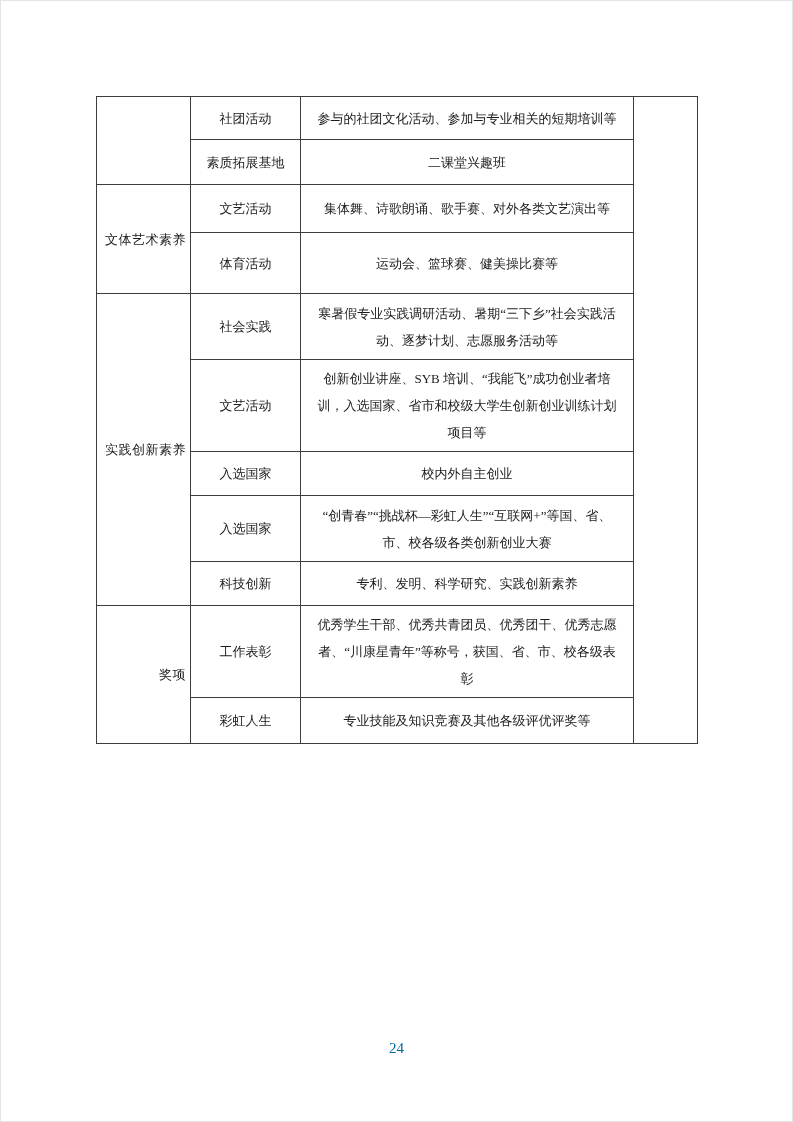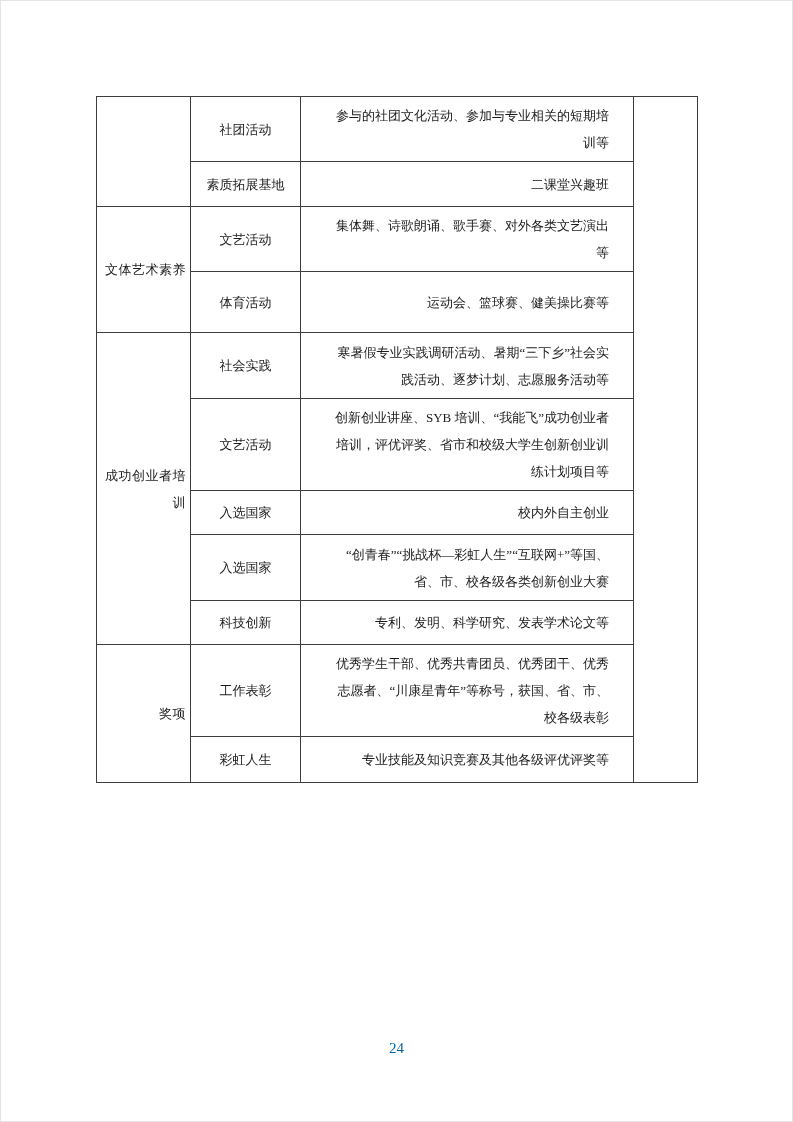--- a/index.html
+++ b/index.html
@@ -39,22 +39,22 @@
     overflow: hidden;
   }
   td.cell-group {
     text-align: right;
     letter-spacing: 0.5px;
   }
   td.cell-sub {
     text-align: center;
   }
   td.cell-content {
-    text-align: right;
-    padding: 5px 24px;
+    text-align: center;
+    padding: 5px 13px;
   }
   td.cell-score {
     background: #ffffff;
   }
   .page-number {
     position: absolute;
     top: 1040px;
     left: 0;
     width: 100%;
     text-align: center;
@@ -88,39 +88,39 @@
     <tr style="height:48px">
       <td class="cell-group" rowspan="2">文体艺术素养</td>
       <td class="cell-sub">文艺活动</td>
       <td class="cell-content">集体舞、诗歌朗诵、歌手赛、对外各类文艺演出等</td>
     </tr>
     <tr style="height:61px">
       <td class="cell-sub">体育活动</td>
       <td class="cell-content">运动会、篮球赛、健美操比赛等</td>
     </tr>
     <tr style="height:66px">
-      <td class="cell-group" rowspan="5">成功创业者培训</td>
+      <td class="cell-group" rowspan="5">实践创新素养</td>
       <td class="cell-sub">社会实践</td>
       <td class="cell-content">寒暑假专业实践调研活动、暑期“三下乡”社会实践活动、逐梦计划、志愿服务活动等</td>
     </tr>
     <tr style="height:69px">
       <td class="cell-sub">文艺活动</td>
-      <td class="cell-content">创新创业讲座、SYB 培训、“我能飞”成功创业者培训，评优评奖、省市和校级大学生创新创业训练计划项目等</td>
+      <td class="cell-content">创新创业讲座、SYB 培训、“我能飞”成功创业者培训，入选国家、省市和校级大学生创新创业训练计划项目等</td>
     </tr>
     <tr style="height:44px">
       <td class="cell-sub">入选国家</td>
       <td class="cell-content">校内外自主创业</td>
     </tr>
     <tr style="height:66px">
       <td class="cell-sub">入选国家</td>
       <td class="cell-content">“创青春”“挑战杯—彩虹人生”“互联网+”等国、省、市、校各级各类创新创业大赛</td>
     </tr>
     <tr style="height:44px">
       <td class="cell-sub">科技创新</td>
-      <td class="cell-content">专利、发明、科学研究、发表学术论文等</td>
+      <td class="cell-content">专利、发明、科学研究、实践创新素养</td>
     </tr>
     <tr style="height:68px">
       <td class="cell-group" rowspan="2">奖项</td>
       <td class="cell-sub">工作表彰</td>
       <td class="cell-content">优秀学生干部、优秀共青团员、优秀团干、优秀志愿者、“川康星青年”等称号，获国、省、市、校各级表彰</td>
     </tr>
     <tr style="height:46px">
       <td class="cell-sub">彩虹人生</td>
       <td class="cell-content">专业技能及知识竞赛及其他各级评优评奖等</td>
     </tr>

